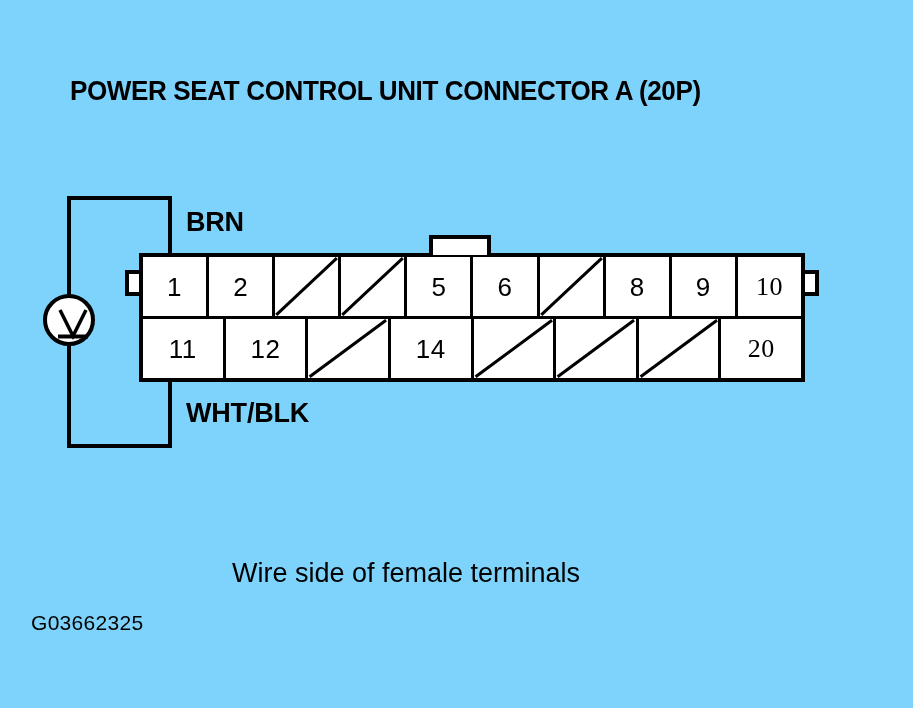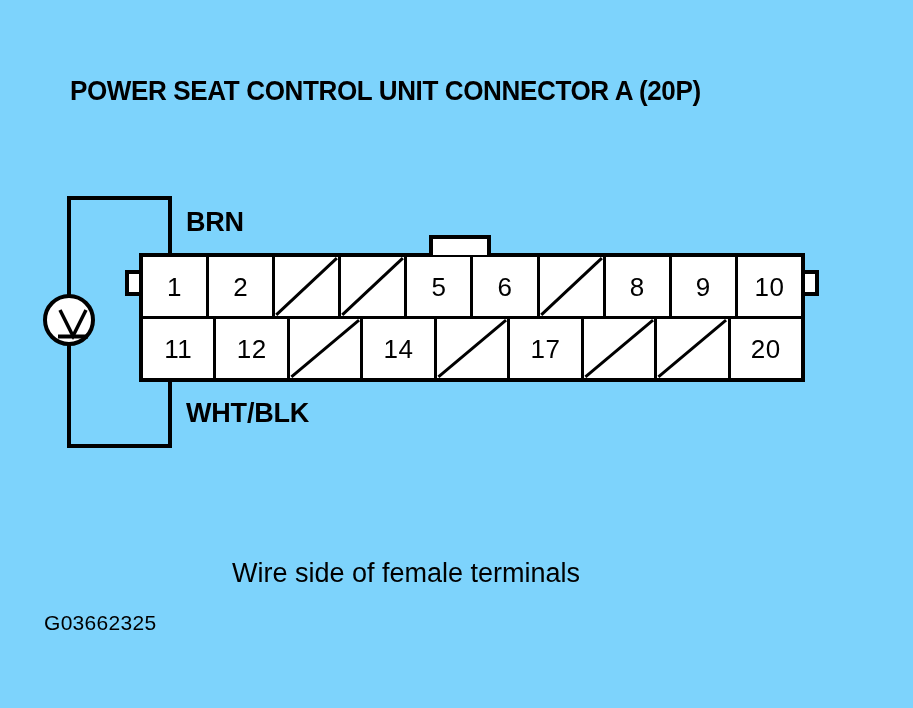--- a/index.html
+++ b/index.html
@@ -157,20 +157,21 @@
     flex: 1 1 0;
     min-width: 0;
     border-right: 3px solid #000;
     display: flex;
     align-items: center;
     justify-content: center;
     overflow: hidden;
   }
   .cell:last-child {
     border-right: none;
+    font-family: Liberation Serif, serif;
   }
   .cell-label {
     font-size: 26px;
     font-weight: normal;
     line-height: 1;
     letter-spacing: 0.5px;
   }
   .cell.blank .slash {
     position: absolute;
     left: 0;
@@ -199,21 +200,21 @@
   #caption {
     position: absolute;
     left: 232px;
     top: 558px;
     font-size: 27px;
     font-weight: normal;
     white-space: nowrap;
   }
   #figure-code {
     position: absolute;
-    left: 44px;
+    left: 31px;
     top: 611px;
     font-size: 21px;
     font-weight: normal;
     letter-spacing: 0.3px;
   }
 </style>
 </head>
 <body>
 
 <div id="page">
@@ -292,23 +293,20 @@
           </svg>
         </div>
         <div class="cell">
           <span class="cell-label">14</span>
         </div>
         <div class="cell blank">
           <svg class="slash" viewBox="0 0 100 100" preserveAspectRatio="none">
             <line x1="2" y1="98" x2="98" y2="2" stroke="#000" stroke-width="3" vector-effect="non-scaling-stroke"></line>
           </svg>
         </div>
-        <div class="cell">
-          <span class="cell-label">17</span>
-        </div>
         <div class="cell blank">
           <svg class="slash" viewBox="0 0 100 100" preserveAspectRatio="none">
             <line x1="2" y1="98" x2="98" y2="2" stroke="#000" stroke-width="3" vector-effect="non-scaling-stroke"></line>
           </svg>
         </div>
         <div class="cell blank">
           <svg class="slash" viewBox="0 0 100 100" preserveAspectRatio="none">
             <line x1="2" y1="98" x2="98" y2="2" stroke="#000" stroke-width="3" vector-effect="non-scaling-stroke"></line>
           </svg>
         </div>

